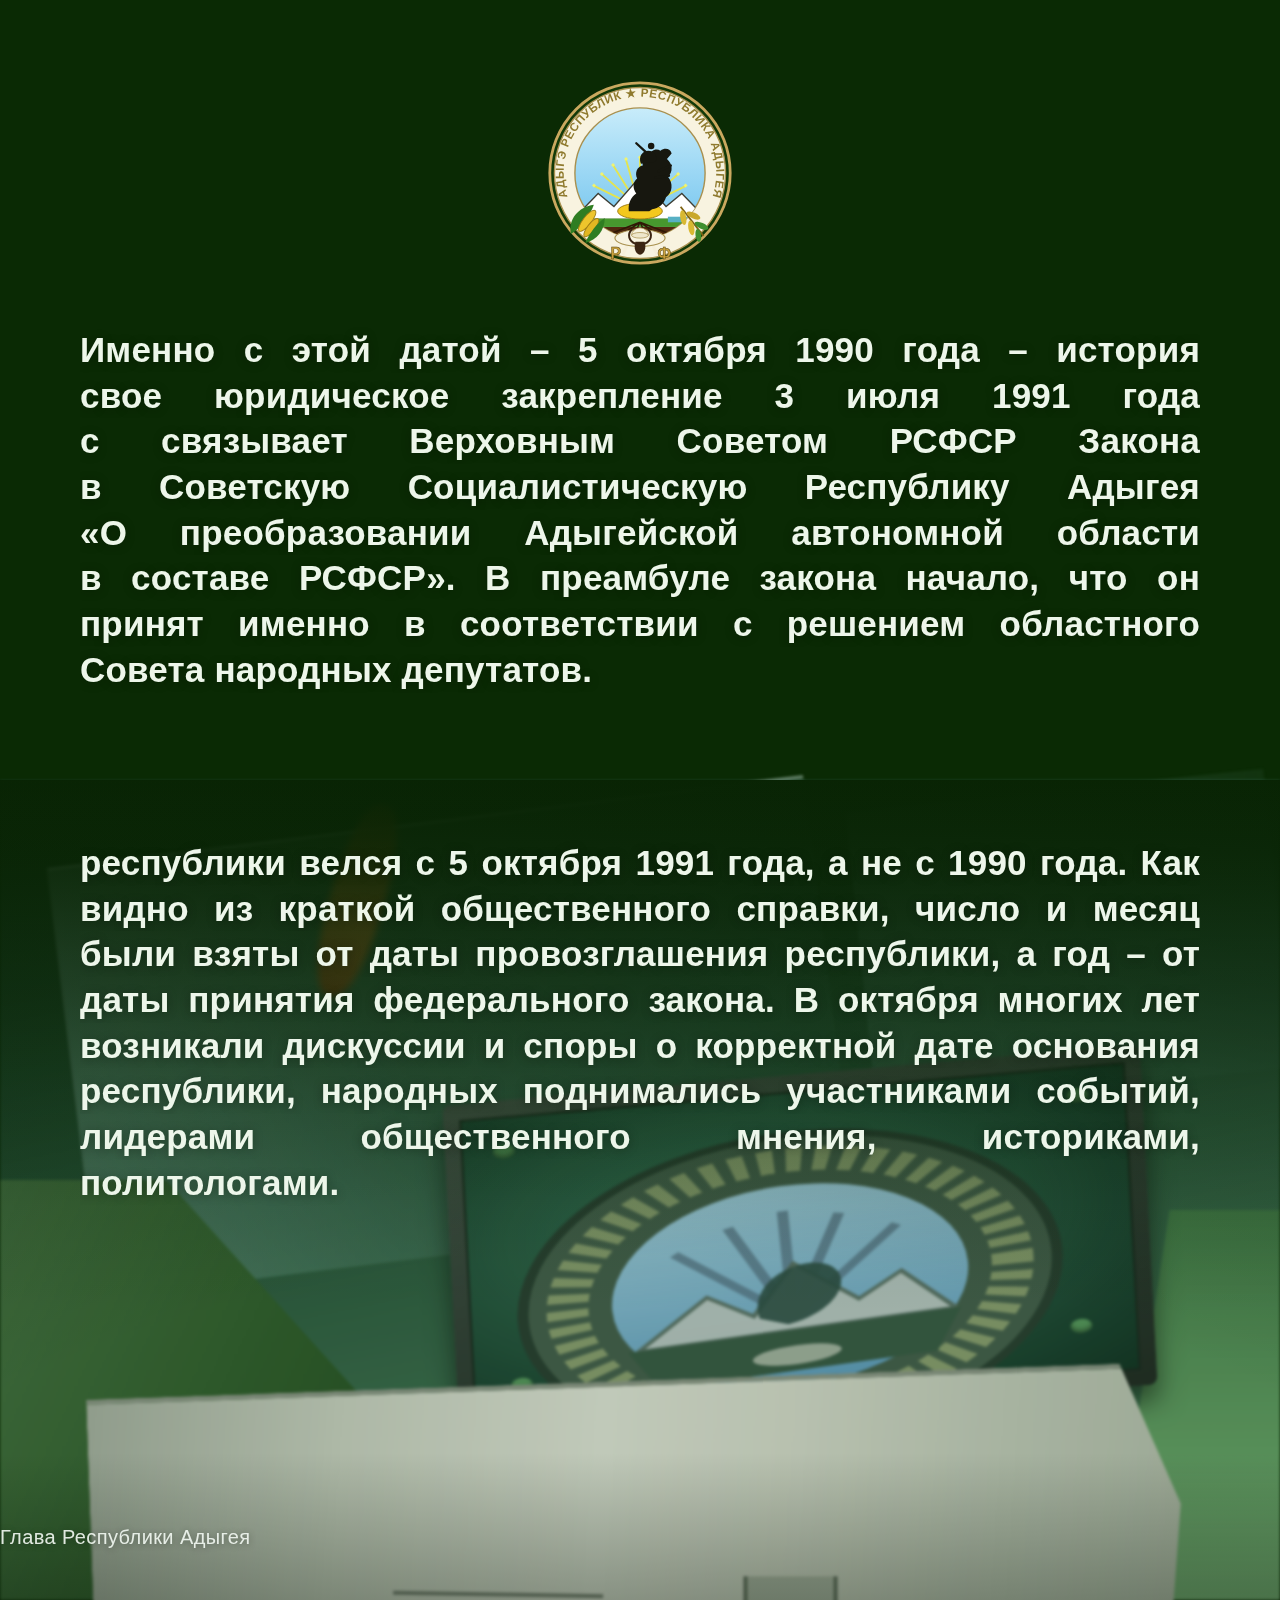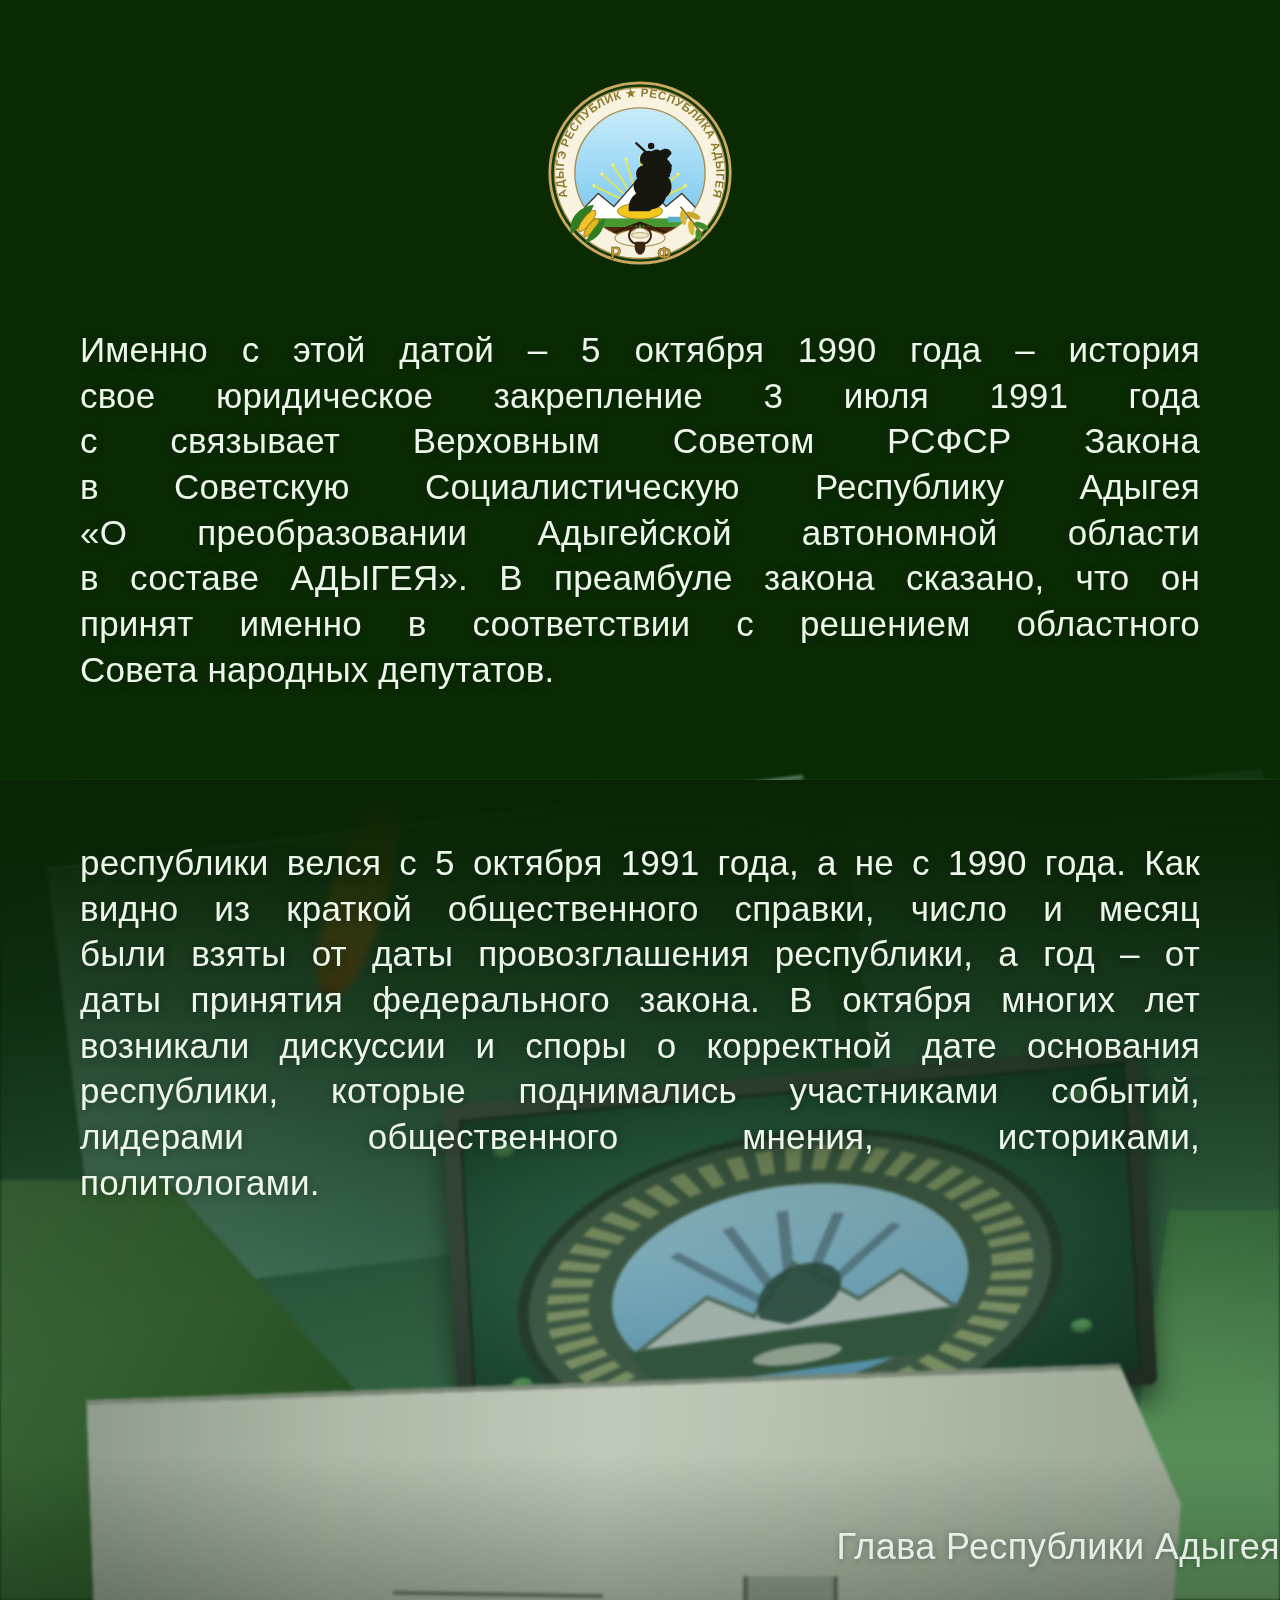--- a/index.html
+++ b/index.html
@@ -55,27 +55,27 @@
   .tint{position:absolute;inset:0;background:rgba(12,44,10,.16);}
   .vignette{position:absolute;inset:0;
     background:linear-gradient(0deg,rgba(6,18,6,.30) 0%,rgba(6,18,6,0) 18%),
       radial-gradient(120% 90% at 50% 108%,rgba(0,0,0,0) 55%,rgba(4,14,4,.22) 100%);}
   
   .crest{position:absolute;left:50%;top:80px;transform:translateX(-50%);
     width:186px;height:186px;}
   
   .content{position:absolute;left:80px;width:1120px;top:0;color:#edf6ea;}
   .para{position:absolute;left:0;right:0;font-size:35px;line-height:45.7px;
-    letter-spacing:.2px;text-shadow:0 1px 10px rgba(0,18,0,.35);}
+    letter-spacing:.2px;text-shadow:0 1px 10px rgba(0,18,0,.35);font-weight:bold;}
   .para-1{top:327px}.para-2{top:840px}
   .line{text-align:justify;text-align-last:justify;height:45.7px;overflow:hidden;white-space:normal;}
   .line.last{text-align-last:left;}
   
-  .footer{position:absolute;left:0;right:0;top:1526px;text-align:right;
-    font-size:36px;letter-spacing:.4px;color:rgba(240,246,240,.92);
+  .footer{position:absolute;left:0;right:0;top:1526px;text-align:left;
+    font-size:20px;letter-spacing:.4px;color:rgba(240,246,240,.92);
     text-shadow:0 1px 6px rgba(20,30,20,.35);}
 </style>
 </head>
 <body>
 
 <div class="canvas">
 
   <div class="photo">
     <div class="scene">
       <div class="scene-bg"></div>
@@ -194,31 +194,31 @@
     <text x="126" y="193" font-size="17" font-weight="bold" fill="#caa13c" stroke="#52400f" stroke-width=".5" text-anchor="middle" font-family="Liberation Sans, sans-serif">Ф</text>
   </svg>
 
   <div class="content">
     <div class="para para-1">
       <div class="line">Именно с этой датой – 5 октября 1990 года – история</div>
       <div class="line">свое юридическое закрепление 3 июля 1991 года</div>
       <div class="line">с связывает Верховным Советом РСФСР Закона</div>
       <div class="line">в Советскую Социалистическую Республику Адыгея</div>
       <div class="line">«О преобразовании Адыгейской автономной области</div>
-      <div class="line">в составе АДЫГЕЯ». В преамбуле закона сказано, что он</div>
+      <div class="line">в составе РСФСР». В преамбуле закона начало, что он</div>
       <div class="line">принят именно в соответствии с решением областного</div>
       <div class="line last">Совета народных депутатов.</div>
     </div>
     <div class="para para-2">
       <div class="line">республики велся с 5 октября 1991 года, а не с 1990 года. Как</div>
       <div class="line">видно из краткой общественного справки, число и месяц</div>
       <div class="line">были взяты от даты провозглашения республики, а год – от</div>
       <div class="line">даты принятия федерального закона. В октября многих лет</div>
       <div class="line">возникали дискуссии и споры о корректной дате основания</div>
-      <div class="line">республики, которые поднимались участниками событий,</div>
+      <div class="line">республики, народных поднимались участниками событий,</div>
       <div class="line">лидерами общественного мнения, историками,</div>
       <div class="line last">политологами.</div>
     </div>
   </div>
 
   <div class="footer">Глава Республики Адыгея</div>
 
 </div>
 
 </body></html>

